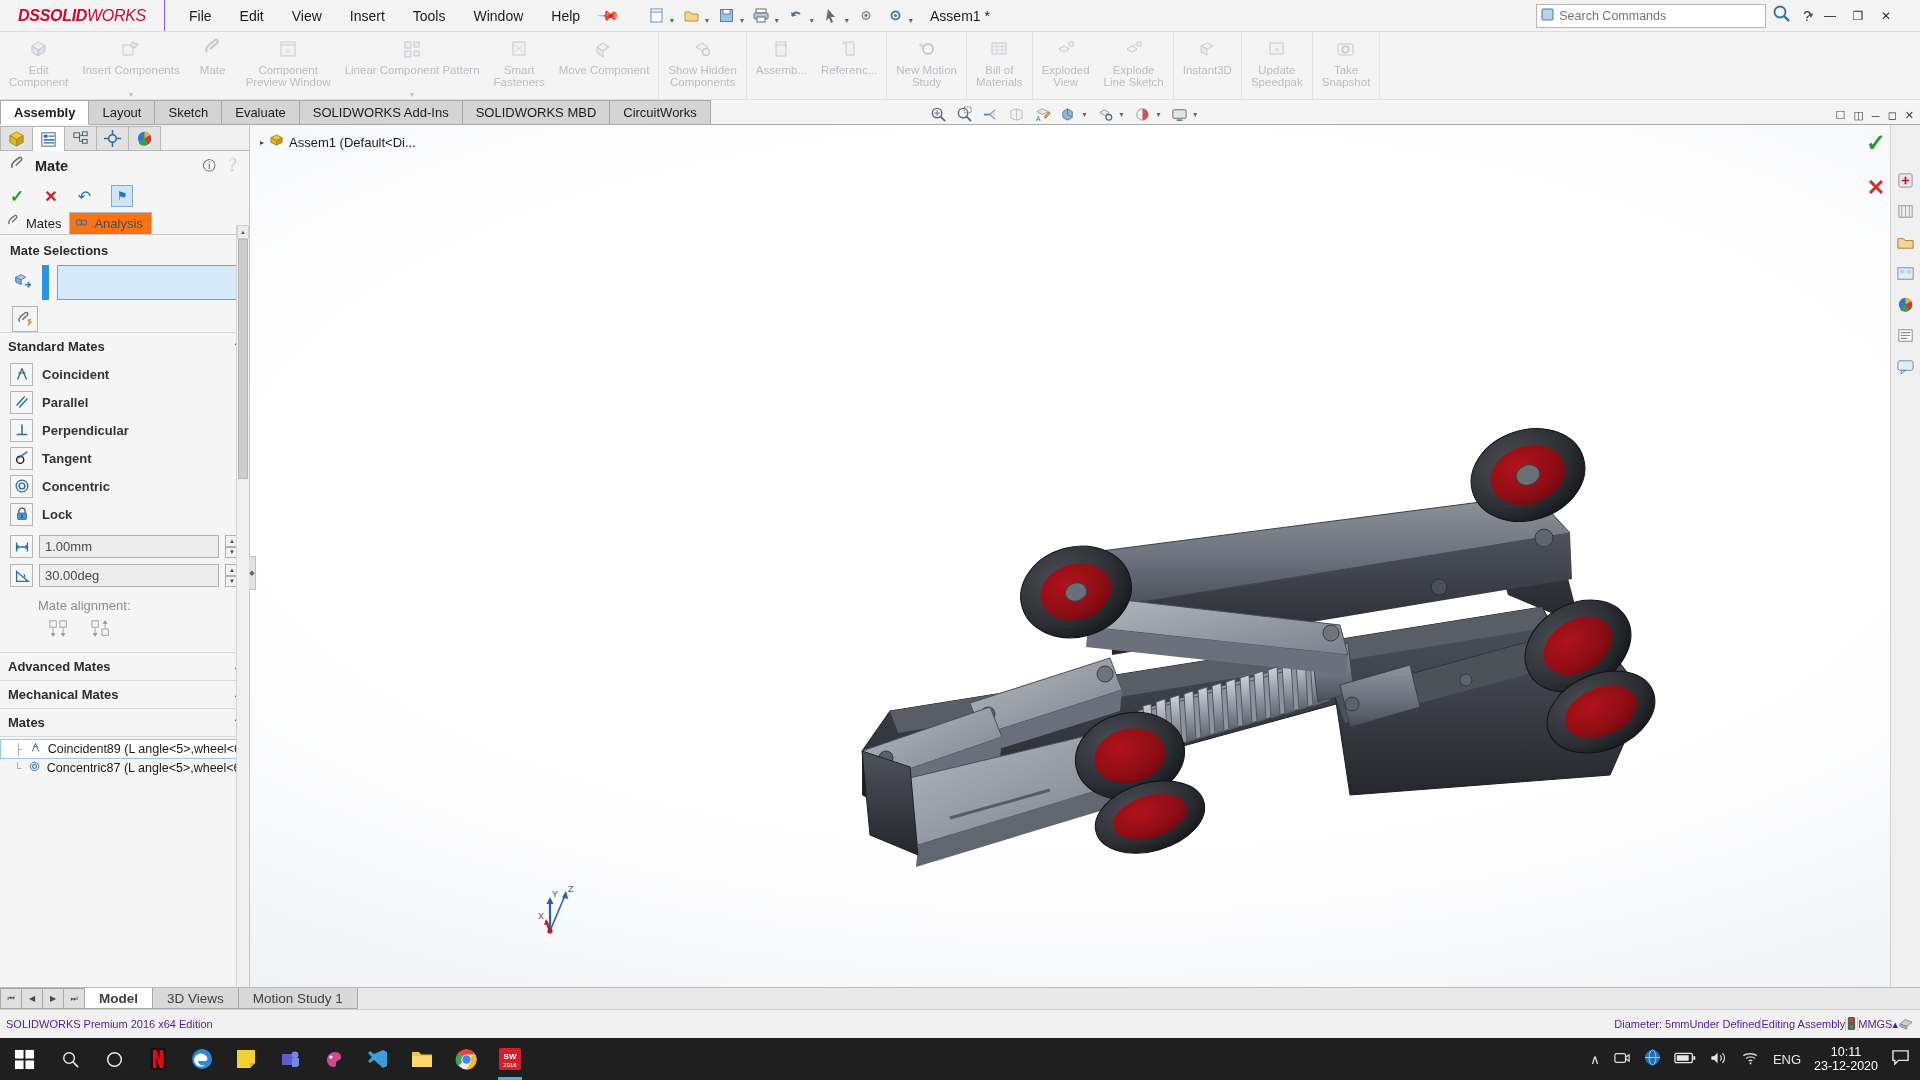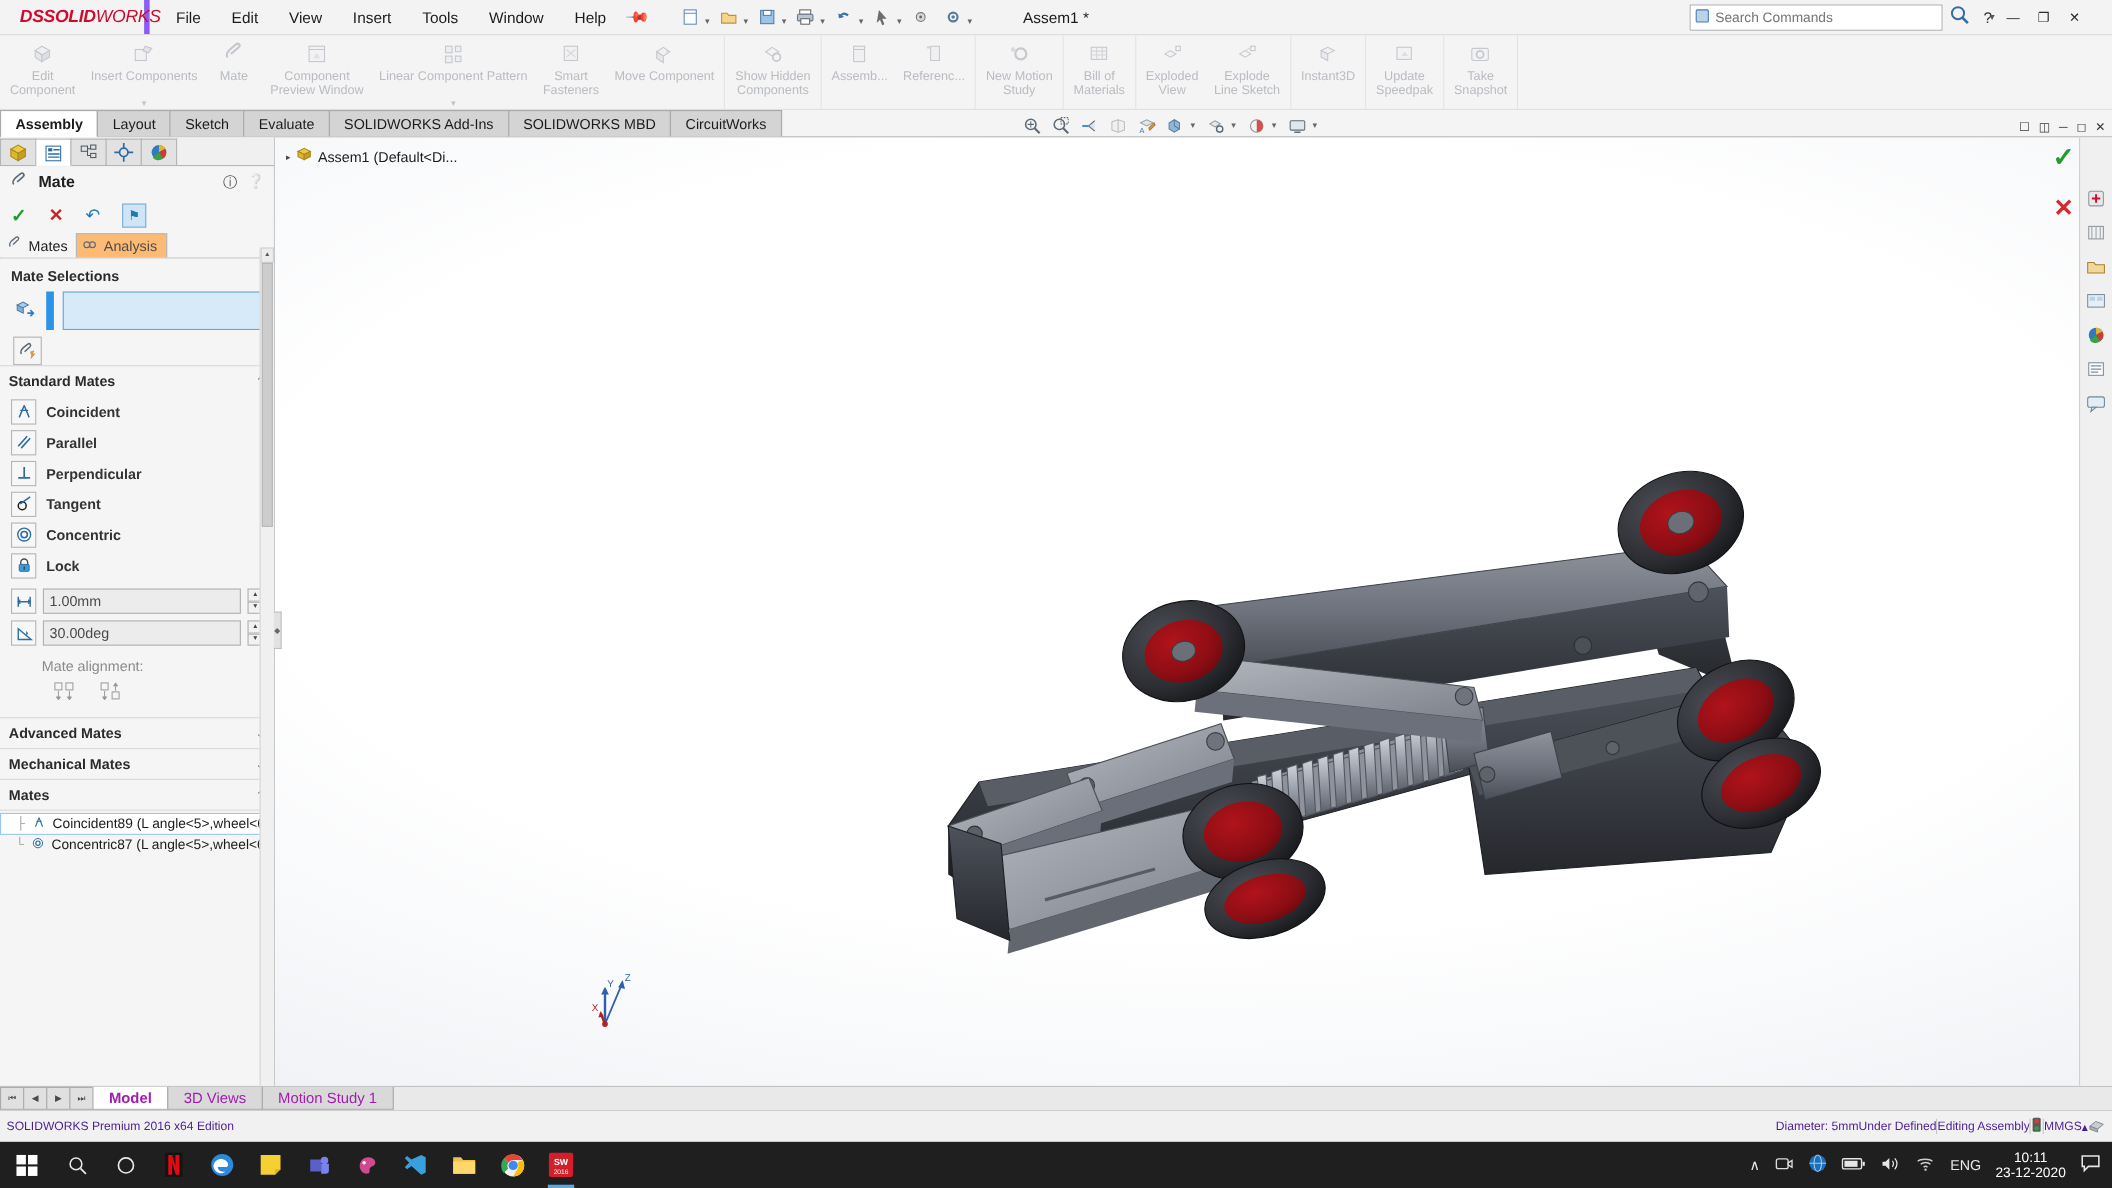--- a/index.html
+++ b/index.html
@@ -8,22 +8,22 @@
     font-family: "Liberation Sans", sans-serif;
     font-size: 13px;
     color:#1b1b1b;
     background:#f0f0f0;
   }
   .app { width:1920px; height:1080px; position:relative; display:flex; flex-direction:column; background:#f4f4f4; }
 
   
   .titlebar { height:32px; background:#f3f3f3; border-bottom:1px solid #dcdcdc;
               display:flex; align-items:center; position:relative; }
-  .logo-box { width:136px; height:31px; display:flex; align-items:center; padding-left:18px;
-              border-right:5px solid #8b5cf6; }
+  .logo-box { width:165px; height:31px; display:flex; align-items:center; padding-left:18px;
+              border-right:1px solid #8b5cf6; }
   .logo { font-weight:bold; font-size:16px; color:#cf0a2c; letter-spacing:-0.3px; white-space:nowrap;}
   .logo .ds { font-style:italic; font-weight:900; }
   .logo .sw-light { color:#cf0a2c; font-weight:normal; }
   .menubar { display:flex; align-items:center; margin-left:22px; gap:24px; }
   .menubar .mi { font-size:14px; color:#1b1b1b; padding:3px 2px; cursor:default; }
   .pin { margin-left:18px; color:#6d6d6d; font-size:14px; transform:rotate(45deg); }
   .qat { display:flex; align-items:center; margin-left:26px; gap:3px; }
   .qat .qi { width:26px; height:24px; display:flex; align-items:center; justify-content:center;
              color:#5c6b7a; font-size:15px; position:relative; }
   .qat .caret { font-size:7px; color:#666; margin-left:-4px; align-self:flex-end; padding-bottom:4px;}
@@ -85,21 +85,21 @@
   .pm-actions .ok { color:#1f9d2f; font-size:17px; font-weight:bold; }
   .pm-actions .cancel { color:#cf2020; font-size:16px; font-weight:bold; }
   .pm-actions .undo { color:#2079b5; font-size:16px; }
   .pm-actions .pinb { width:22px; height:22px; background:#cfe4f5; border:1px solid #7aadd4;
                       display:flex; align-items:center; justify-content:center; color:#2079b5; font-size:12px; }
   .mt-tabs { display:flex; align-items:flex-end; padding-left:2px; height:24px;
              border-bottom:1px solid #c9c9c9; }
   .mt-tab { height:22px; padding:0 8px 0 4px; display:flex; align-items:center; gap:5px;
             font-size:13px; color:#4d4d4d; }
   .mt-tab.active { background:#f5f5f5; color:#1b1b1b; }
-  .mt-tab.inactive { background:#fdba74; border:1px solid #b8b8b8; border-bottom:none; }
+  .mt-tab.inactive { background:#f97316; border:1px solid #b8b8b8; border-bottom:none; }
   .sect-title { font-weight:bold; font-size:13px; color:#2b2b2b; padding:8px 10px 5px; }
   .sect-hdr { display:flex; align-items:center; padding:6px 8px 6px 8px; border-top:1px solid #d9d9d9;
               font-weight:bold; font-size:13px; color:#2b2b2b; }
   .sect-hdr .chev { margin-left:auto; font-size:10px; color:#4f4f4f; font-weight:normal; }
   .selrow { display:flex; align-items:center; padding:2px 10px 6px 12px; gap:8px; }
   .selbox { flex:1; height:35px; border:1px solid #6ba3d6; background:#d6eaf9; }
   .selbar { width:7px; height:35px; background:#2b93e8; }
   .tiny-btn { width:26px; height:26px; border:1px solid #b3b3b3; background:#f5f5f5;
               display:flex; align-items:center; justify-content:center; margin-left:12px; }
   .mate-list { padding:0 0 4px; }
@@ -150,21 +150,21 @@
                 color:#5e6b78; font-size:14px; }
 
   
   .bottabs { height:22px; background:#e9e9e9; border-top:1px solid #b9b9b9;
              display:flex; align-items:stretch; }
   .navbtns { display:flex; align-items:center; }
   .navbtns span { width:22px; height:21px; border:1px solid #a9a9a9; background:#e0e0e0;
                   display:flex; align-items:center; justify-content:center; font-size:8px;
                   color:#4a4a4a; margin-right:-1px; }
   .btab { padding:0 14px; display:flex; align-items:center; font-size:13.5px;
-          background:#d9d9d9; border:1px solid #a9a9a9; border-top:none; margin-right:-1px; color:#a21caf; }
+          background:#d9d9d9; border:1px solid #a9a9a9; border-top:none; margin-right:-1px; color:#404040; }
   .btab.active { background:#fff; font-weight:bold; }
   .statusbar { height:20px; background:#f1f1f1; border-top:1px solid #cfcfcf; display:flex;
                align-items:center; font-size:11px; color:#4c1d95; padding:14px 6px; }
   .statusbar .sleft { }
   .statusbar .sright { margin-left:auto; display:flex; align-items:center; }
   .statusbar .ssep { width:1px; height:14px; background:#c6c6c6; }
 
   
   .taskbar { height:42px; background:#1f1f1f; display:flex; align-items:center; }
   .tb-start { width:48px; height:42px; display:flex; align-items:center; justify-content:center; }

